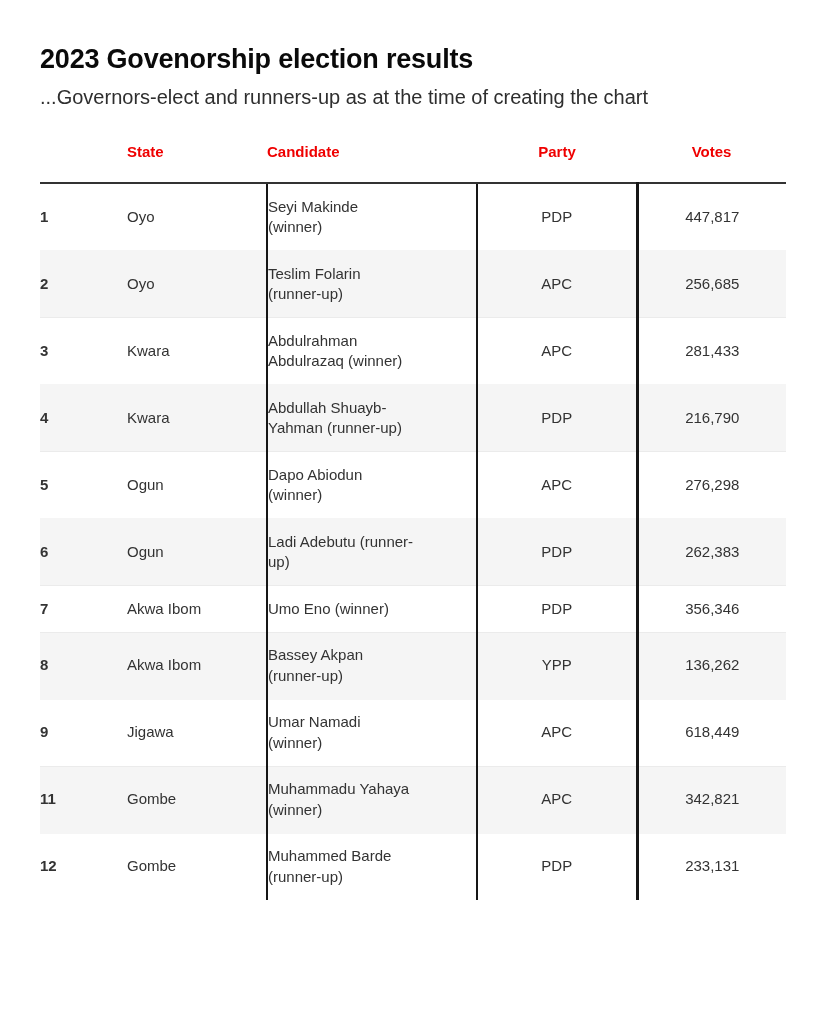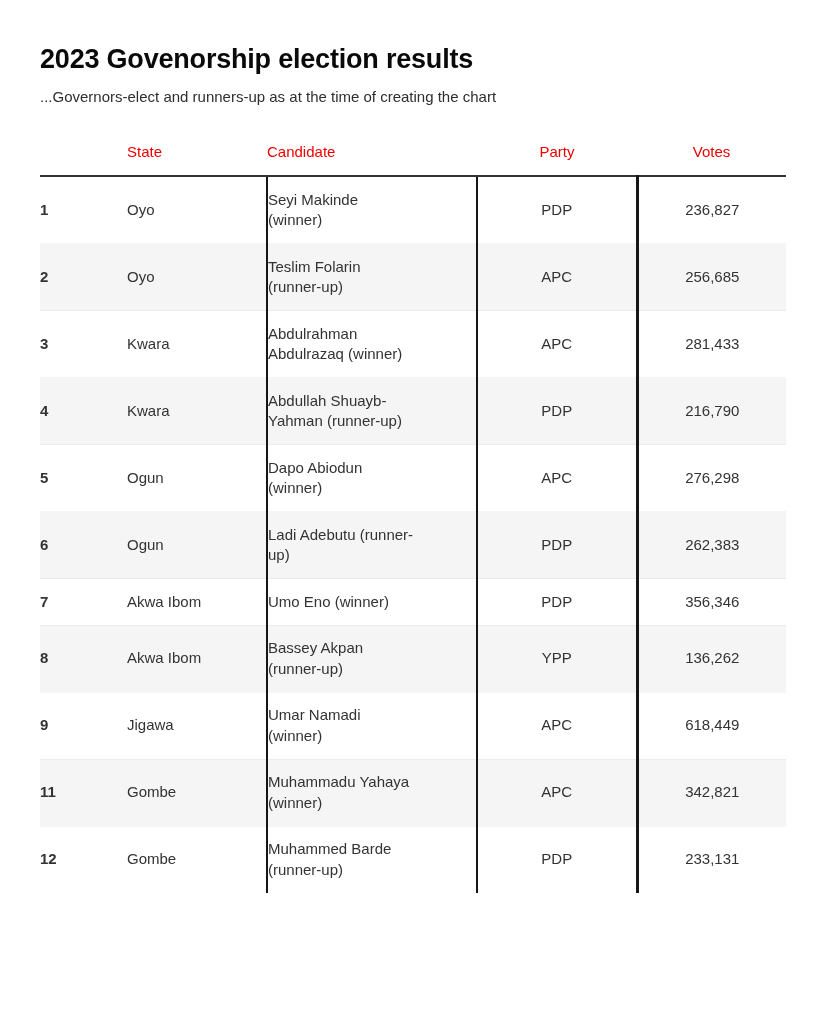--- a/index.html
+++ b/index.html
@@ -22,35 +22,35 @@
   .title {
     margin: 0;
     font-size: 27px;
     line-height: 33px;
     font-weight: 700;
     color: #0a0a0a;
     letter-spacing: -0.2px;
   }
   .subtitle {
     margin: 11px 0 0 0;
-    font-size: 15px;
+    font-size: 20px;
     line-height: 20px;
     color: #2e2e2e;
   }
   table.results {
     border-collapse: collapse;
     table-layout: fixed;
     width: 746px;
     margin-top: 30px;
   }
   table.results th {
     font-size: 15px;
-    font-weight: 400;
+    font-weight: 700;
     color: var(--accent, #ef0000);
-    padding: 6px 0 15px 0;
+    padding: 6px 0 22px 0;
     border-bottom: 2.5px solid #333333;
     vertical-align: bottom;
   }
   th.c-num   { }
   th.c-state { text-align: left; }
   th.c-cand  { text-align: left; padding-left: 18px; }
   th.c-party { text-align: center; margin-top: 24px; }
   th.c-votes { text-align: center; }
 
   table.results tbody td {
@@ -118,21 +118,21 @@
         <th class="c-votes">Votes</th>
       </tr>
     </thead>
     <tbody id="table-body">
   <tr>
     <td class="c-num">1</td>
     <td class="c-state">Oyo</td>
     <td class="c-cand">Seyi Makinde
 (winner)</td>
     <td class="c-party">PDP</td>
-    <td class="c-votes">236,827</td>
+    <td class="c-votes">447,817</td>
   </tr>
 
   <tr>
     <td class="c-num">2</td>
     <td class="c-state">Oyo</td>
     <td class="c-cand">Teslim Folarin
 (runner-up)</td>
     <td class="c-party">APC</td>
     <td class="c-votes">256,685</td>
   </tr>

